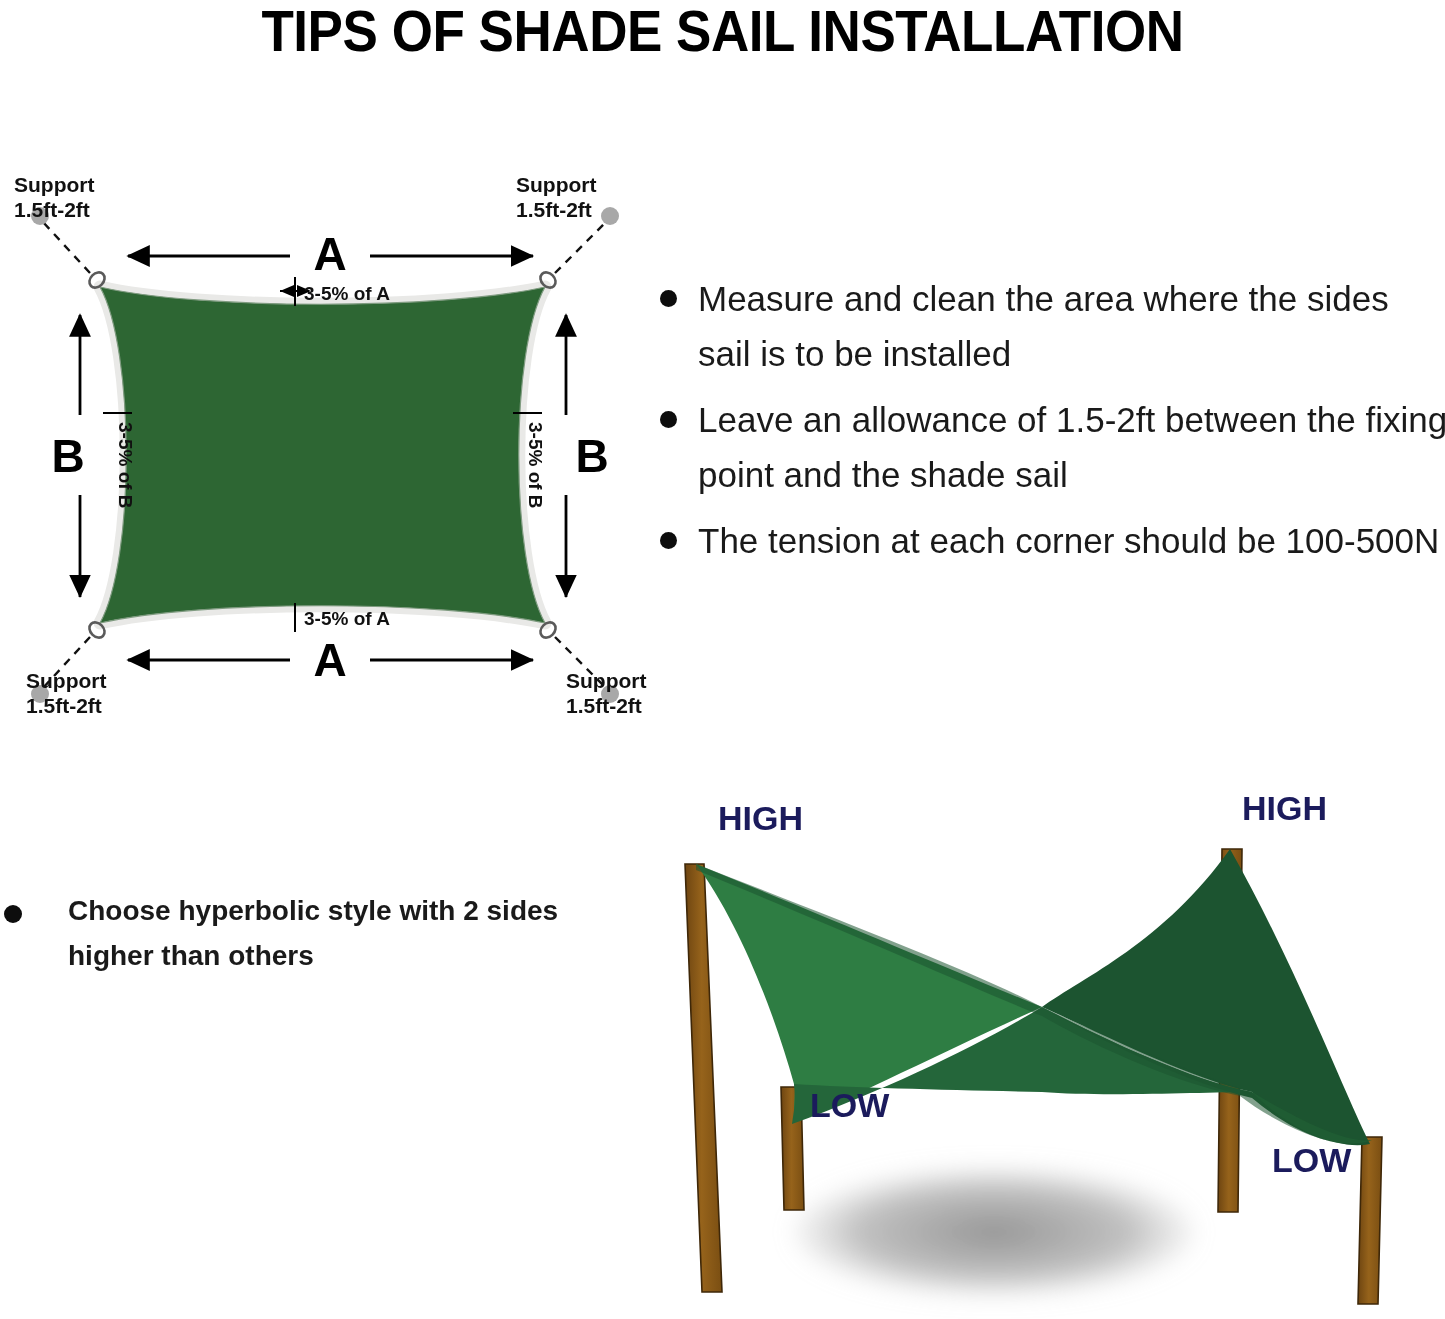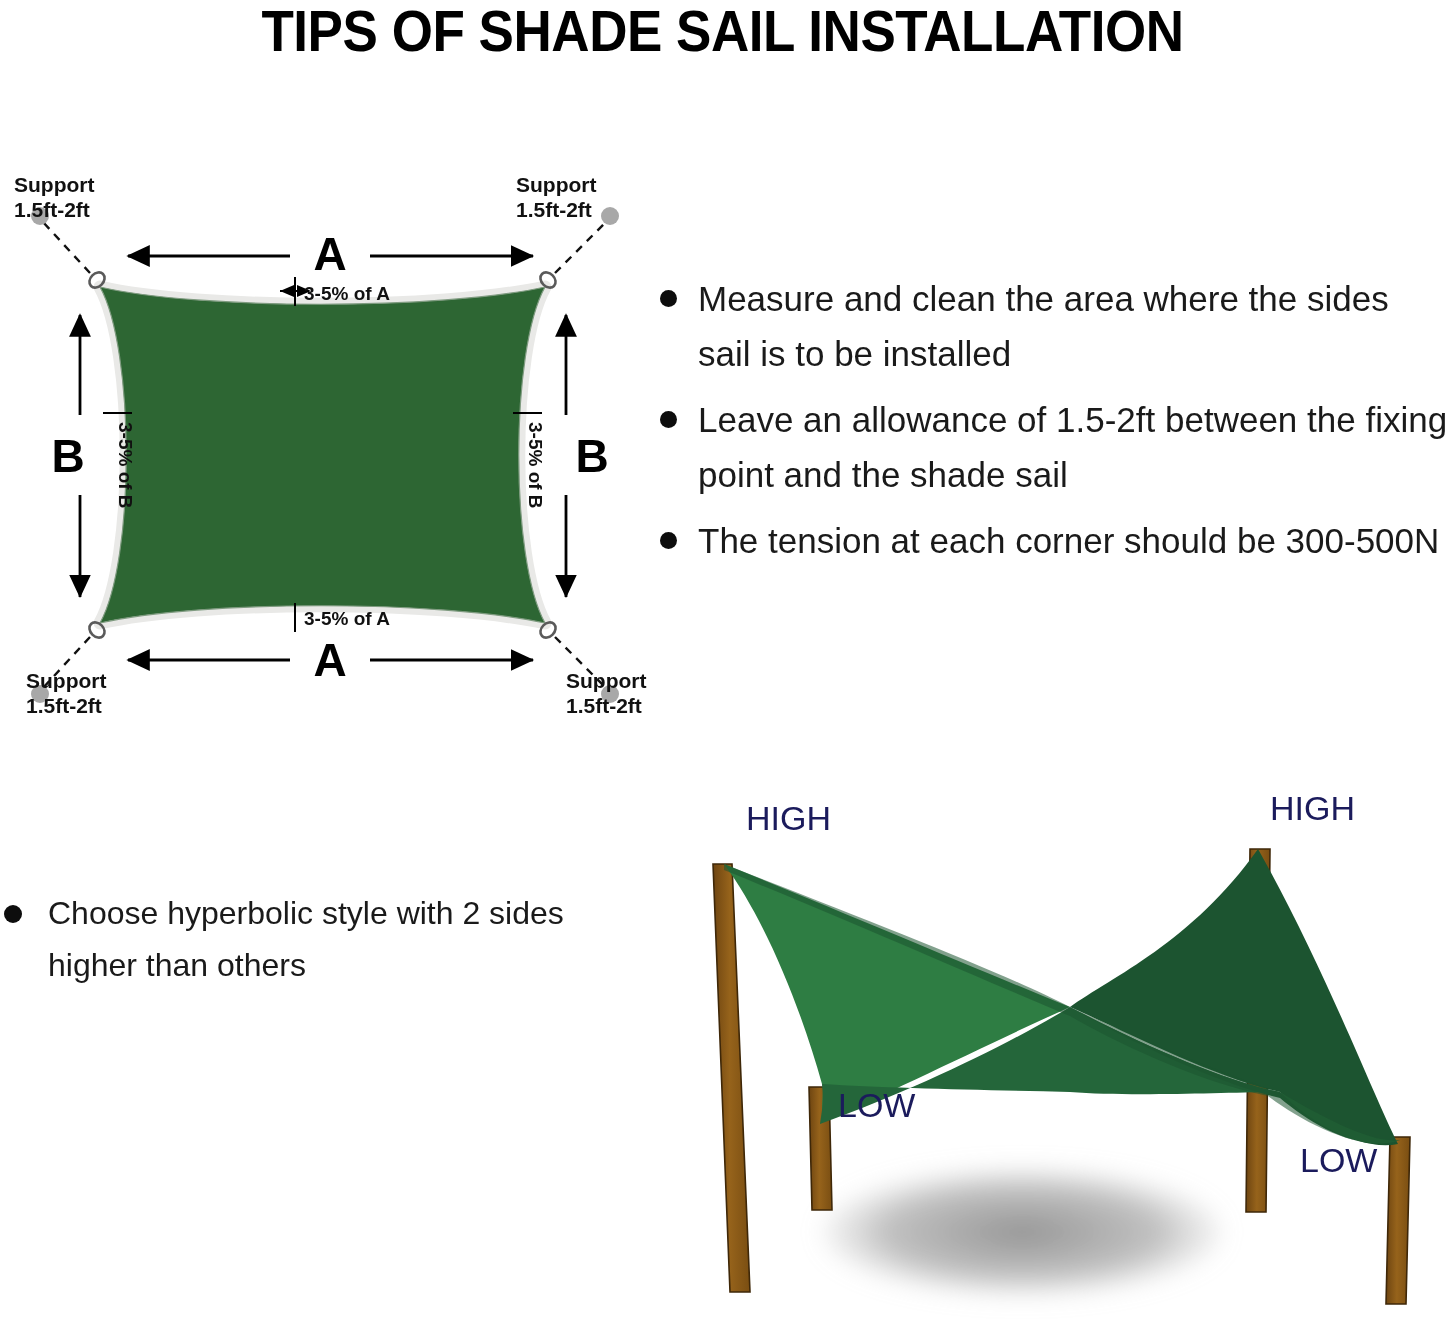--- a/index.html
+++ b/index.html
@@ -77,39 +77,41 @@
   ul.tips li .bullet {
     position: absolute;
     left: 10px;
     top: 18px;
     width: 17px;
     height: 17px;
     border-radius: 50%;
     background: #0d0d0d;
   }
   #tips-bottom-left ul.tips li {
-    padding-left: 48px;
-    font-size: 32px;
+    padding-left: 68px;
+    font-size: 28px;
     line-height: 1.62;
     margin-bottom: 8px;
+    font-weight: bold;
   }
   #tips-bottom-left ul.tips li .bullet {
     left: 4px;
     top: 17px;
     width: 18px;
     height: 18px;
   }
 
   
   #diagram-bottom {
     position: absolute;
-    left: 672px;
+    left: 644px;
     top: 792px;
     width: 773px;
     height: 527px;
+    font-weight: bold;
   }
   #diagram-bottom svg { display: block; }
 </style>
 </head>
 <body>
 
 <div id="title">TIPS OF SHADE SAIL INSTALLATION</div>
 
 <div id="diagram-top">
   <svg width="680" height="570" viewBox="0 0 680 570" xmlns="http://www.w3.org/2000/svg">
@@ -231,21 +233,21 @@
     <li>
       <span class="bullet"></span>
       <span>Measure and clean the area where the sides sail is to be installed</span>
     </li>
     <li>
       <span class="bullet"></span>
       <span>Leave an allowance of 1.5-2ft between the fixing point and the shade sail</span>
     </li>
     <li>
       <span class="bullet"></span>
-      <span>The tension at each corner should be 300-500N</span>
+      <span>The tension at each corner should be 100-500N</span>
     </li>
   </ul>
 </div>
 
 <div id="tips-bottom-left">
   <ul class="tips">
     <li>
       <span class="bullet"></span>
       <span>Choose hyperbolic style with 2 sides higher than others</span>
     </li>

